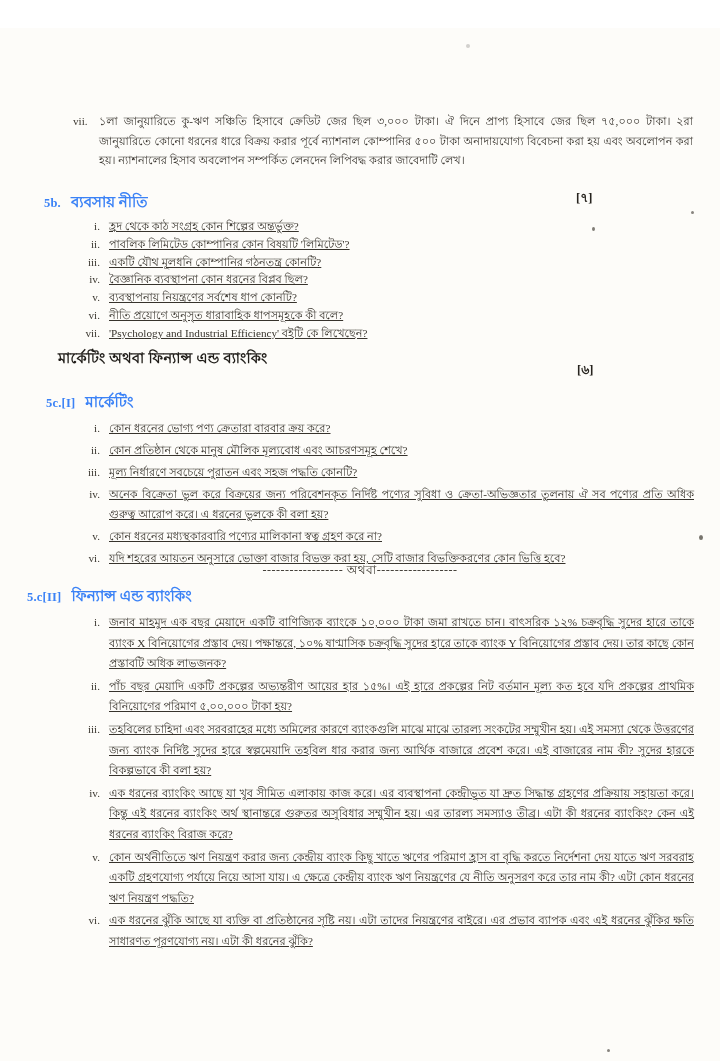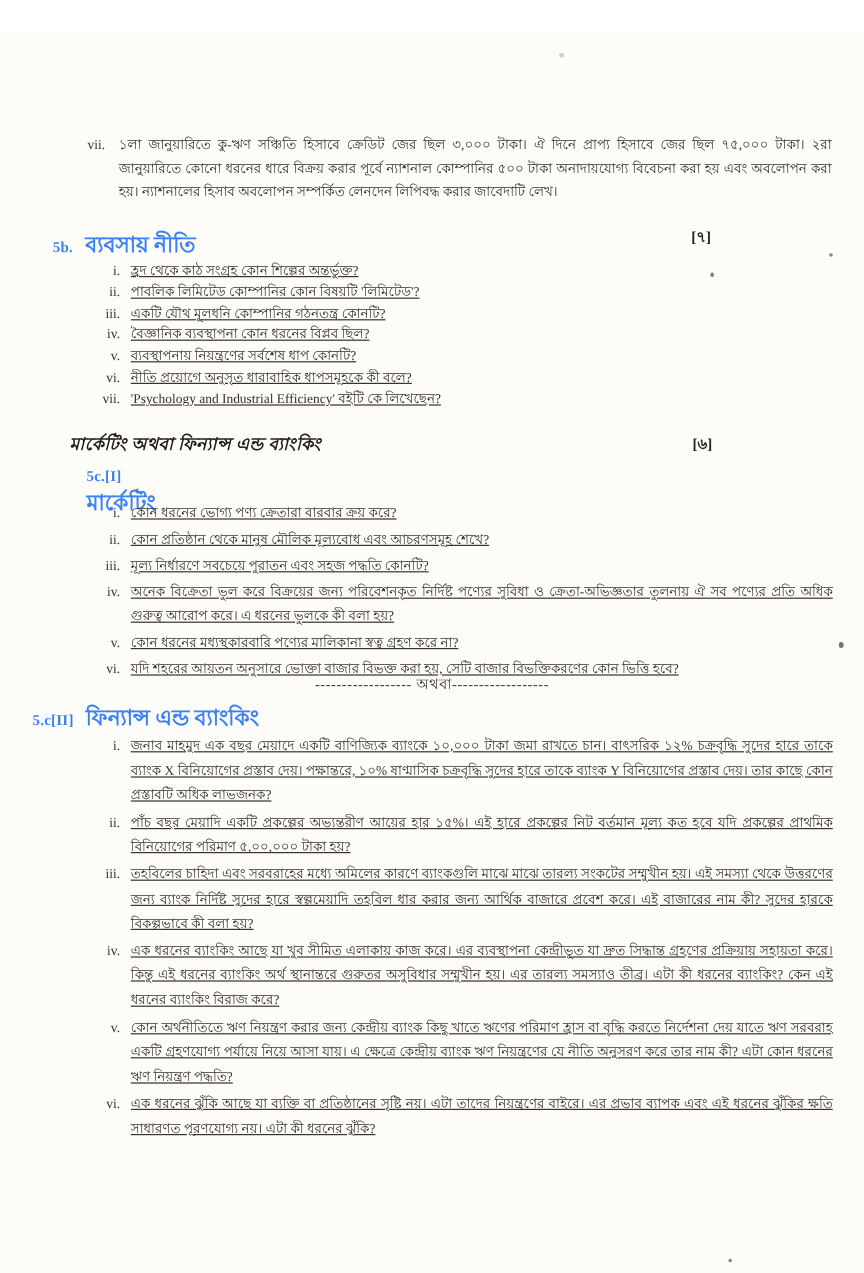--- a/index.html
+++ b/index.html
@@ -9,21 +9,21 @@
     font-family:"Liberation Serif","DejaVu Serif",serif;color:#36322c;margin-top:28px;
   }
   .abs{position:absolute;}
   
   .intro{top:84px;left:73px;width:620px;display:flex;font-size:11.2px;line-height:19.5px;}
   .intro .num{width:26px;flex:0 0 26px;color:#3a362f;}
   .intro .txt{flex:1;text-align:justify;}
   
   .sec-row{left:44px;display:flex;align-items:baseline;font-weight:bold;color:#3b82f6;}
   .sec-row .lbl{font-size:12.5px;letter-spacing:.2px;}
-  .sec-row .ttl{font-size:18px;margin-left:10px;}
+  .sec-row .ttl{font-size:15px;margin-left:10px;}
   .marks{font-weight:bold;font-size:12.5px;color:#26231e;}
   .big-head{left:58px;font-size:14.5px;font-weight:bold;color:#201d19;letter-spacing:.3px;}
   
   .qlist{left:72px;width:622px;}
   .q{display:flex;font-size:11.2px;color:#37332c;}
   .q .num{width:28px;flex:0 0 28px;text-align:right;padding-right:9px;box-sizing:content-box;color:#3a362f;}
   .q .txt{flex:1;text-align:justify;text-decoration:underline;}
   .tight .q{line-height:17.8px;}
   .loose .q{line-height:20px;margin-bottom:2px;}
   .fin .q{line-height:20.6px;margin-bottom:2px;}
@@ -76,24 +76,24 @@
     <div class="q">
         <span class="num">vi.</span>
         <span class="txt">নীতি প্রয়োগে অনুসৃত ধারাবাহিক ধাপসমূহকে কী বলে?</span>
       </div>
     <div class="q">
         <span class="num">vii.</span>
         <span class="txt">'Psychology and Industrial Efficiency' বইটি কে লিখেছেন?</span>
       </div>
   </div>
 
-  <div class="abs big-head" style="top:331px;font-style:italic;">মার্কেটিং অথবা ফিন্যান্স এন্ড ব্যাংকিং</div>
+  <div class="abs big-head" style="top:319px;">মার্কেটিং অথবা ফিন্যান্স এন্ড ব্যাংকিং</div>
   <div class="abs marks" style="top:333px;left:577px;">[৬]</div>
 
-  <div class="abs sec-row" style="top:362px;left:62px;flex-direction:column;">
+  <div class="abs sec-row" style="top:362px;left:46px;">
     <span class="lbl">5c.[I]</span>
     <span class="ttl">মার্কেটিং</span>
   </div>
 
   <div class="abs qlist loose" style="top:390px;">
     <div class="q">
         <span class="num">i.</span>
         <span class="txt">কোন ধরনের ভোগ্য পণ্য ক্রেতারা বারবার ক্রয় করে?</span>
       </div>
     <div class="q">

